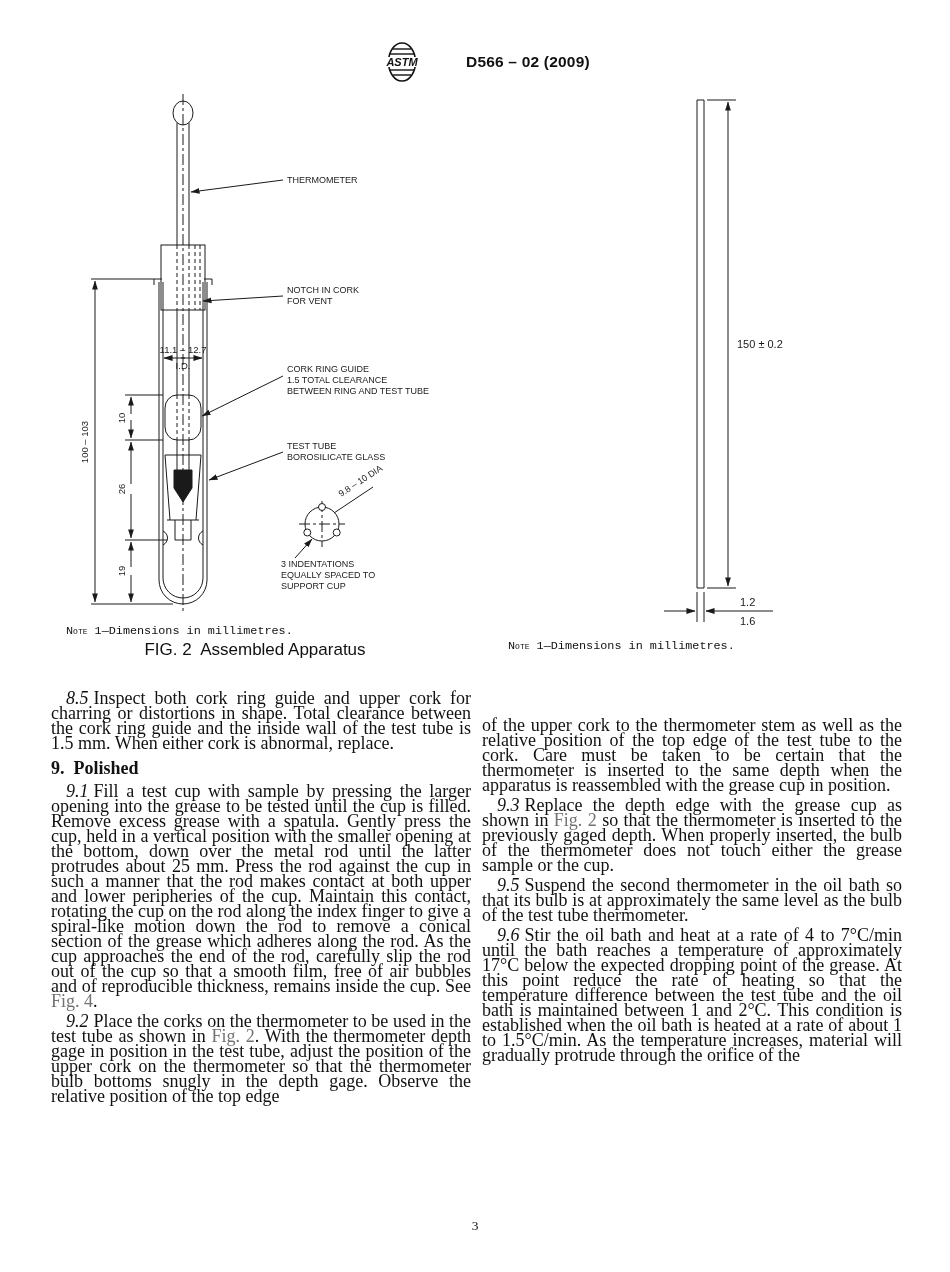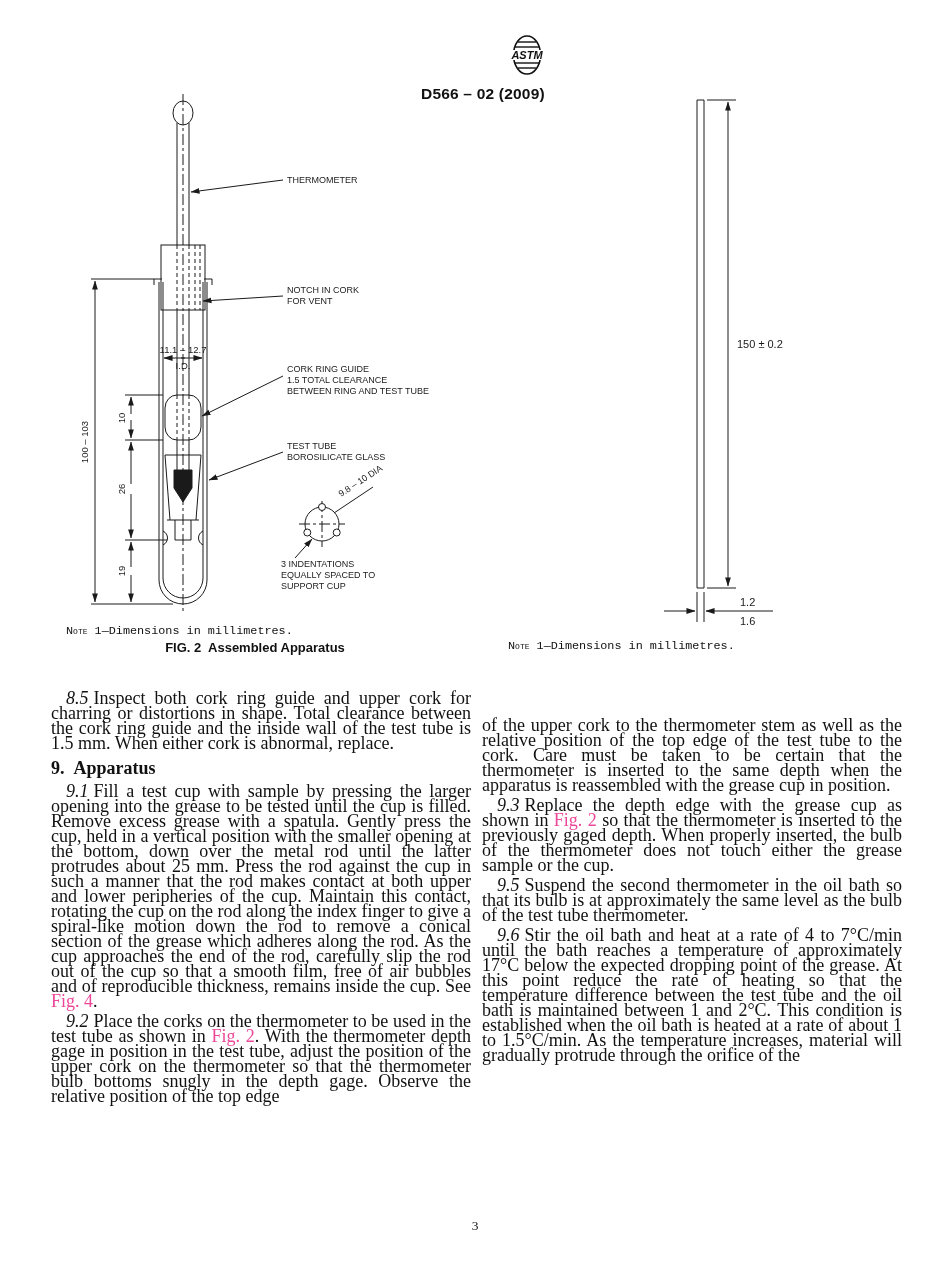--- a/index.html
+++ b/index.html
@@ -1,45 +1,45 @@
 <!DOCTYPE html>
 <html><head>
 <meta charset="utf-8">
 <style>
   * { margin:0; padding:0; box-sizing:border-box; }
   html,body { background:#ffffff; }
   body { width:950px; height:1272px; font-family:"Liberation Serif", serif; color:#111; }
   .page { position:relative; width:950px; height:1272px; background:#fff; overflow:hidden; }
 
-  .header { position:absolute; left:384px; top:34px; display:flex; align-items:flex-end; gap:9px;flex-direction:column; }
+  .header { position:absolute; left:384px; top:41px; display:flex; align-items:center; gap:9px; }
   .doc-id { font-family:"Liberation Sans", sans-serif; font-weight:bold; font-size:15.5px; letter-spacing:.2px;margin-left:37px; }
 
   .fig { position:absolute; }
 
   .drawing line, .drawing path, .drawing rect, .drawing circle, .drawing ellipse, .drawing polygon
     { stroke:#1a1a1a; stroke-width:1; fill:none; }
   .drawing polygon.fill { fill:#1a1a1a; stroke:#1a1a1a; }
   .drawing text { stroke:none; fill:#1a1a1a; font-family:"Liberation Sans", sans-serif; font-size:9px; }
   .drawing text.dimtxt { font-size:9.5px; }
   .drawing text.big { font-size:11px; }
   .dash  { stroke-dasharray:4 3; }
   .cdash { stroke-dasharray:11 3 3 3; }
 
   .fignote { position:absolute; font-size:11.8px; white-space:pre;font-family:Liberation Mono, monospace; }
   .fignote .sc { font-variant:small-caps; }
   .figcap { position:absolute; text-align:center; font-family:"Liberation Sans", sans-serif;
-            font-weight:bold; font-size:13px; white-space:pre; }
+            font-weight:normal; font-size:17px; white-space:pre; }
 
   .col { position:absolute; width:420px; font-size:18px; line-height:15px; text-align:justify; }
   .para { margin:0 0 5px 0; text-indent:15px; }
   .para.noindent { text-indent:0; }
   .pnum { font-style:italic; margin-right:5px; }
   .sechead { margin:10px 0 8px 0; font-weight:bold; text-indent:0; }
   .sechead .hnum { margin-right:9px; }
-  .figlink { color:#ec4899; text-decoration:none; cursor:pointer; }
+  .figlink { color:#737373; text-decoration:none; cursor:pointer; }
   .page-number { position:absolute; left:0; top:1218px; width:950px; text-align:center; font-size:13.5px; }
 </style>
 </head>
 <body>
 
 <div class="page">
 
   <div class="header">
     <svg width="36" height="42" viewBox="0 0 36 42">
       <ellipse cx="18" cy="21" rx="13.5" ry="19" style="fill:none;stroke:#111;stroke-width:1.6"></ellipse>
@@ -209,21 +209,21 @@
       </g>
     </svg>
   </div>
 
   <div class="fignote" style="left:508px;top:639px"><span class="sc">Note 1</span><span>—Dimensions in millimetres.</span></div>
 
   <div class="col" style="left:51px;top:691px">
     <p class="para"><span class="pnum">8.5</span><span>Inspect both cork ring guide and upper cork for charring or distortions in shape. Total clearance between the cork ring guide and the inside wall of the test tube is 1.5 mm. When either cork is abnormal, replace.</span></p>
 
 
-    <p class="sechead"><span class="hnum">9.</span><span>Apparatus</span></p>
+    <p class="sechead"><span class="hnum">9.</span><span>Polished</span></p>
 
     <p class="para"><span class="pnum">9.1</span><span>Fill a test cup with sample by pressing the larger opening into the grease to be tested until the cup is filled. Remove excess grease with a spatula. Gently press the cup, held in a vertical position with the smaller opening at the bottom, down over the metal rod until the latter protrudes about 25 mm. Press the rod against the cup in such a manner that the rod makes contact at both upper and lower peripheries of the cup. Maintain this contact, rotating the cup on the rod along the index finger to give a spiral-like motion down the rod to remove a conical section of the grease which adheres along the rod. As the cup approaches the end of the rod, carefully slip the rod out of the cup so that a smooth film, free of air bubbles and of reproducible thickness, remains inside the cup. See </span><a class="figlink">Fig. 4</a><span>.</span></p>
 
     <p class="para"><span class="pnum">9.2</span><span>Place the corks on the thermometer to be used in the test tube as shown in </span><a class="figlink">Fig. 2</a><span>. With the thermometer depth gage in position in the test tube, adjust the position of the upper cork on the thermometer so that the thermometer bulb bottoms snugly in the depth gage. Observe the relative position of the top edge</span></p>
   </div>
 
   <div class="col" style="left:482px;top:718px">
     <p class="para noindent"><span>of the upper cork to the thermometer stem as well as the relative position of the top edge of the test tube to the cork. Care must be taken to be certain that the thermometer is inserted to the same depth when the apparatus is reassembled with the grease cup in position.</span></p>
 
     <p class="para"><span class="pnum">9.3</span><span>Replace the depth edge with the grease cup as shown in </span><a class="figlink">Fig. 2</a><span> so that the thermometer is inserted to the previously gaged depth. When properly inserted, the bulb of the thermometer does not touch either the grease sample or the cup.</span></p>

